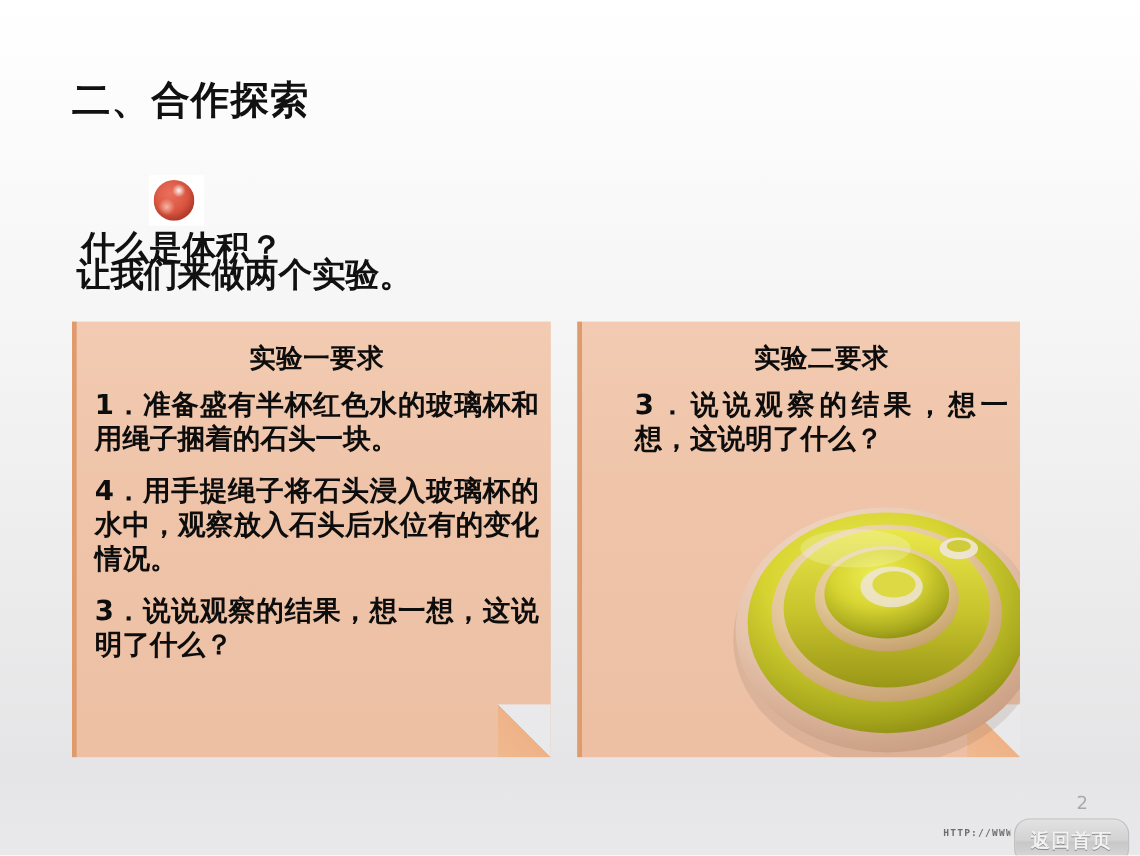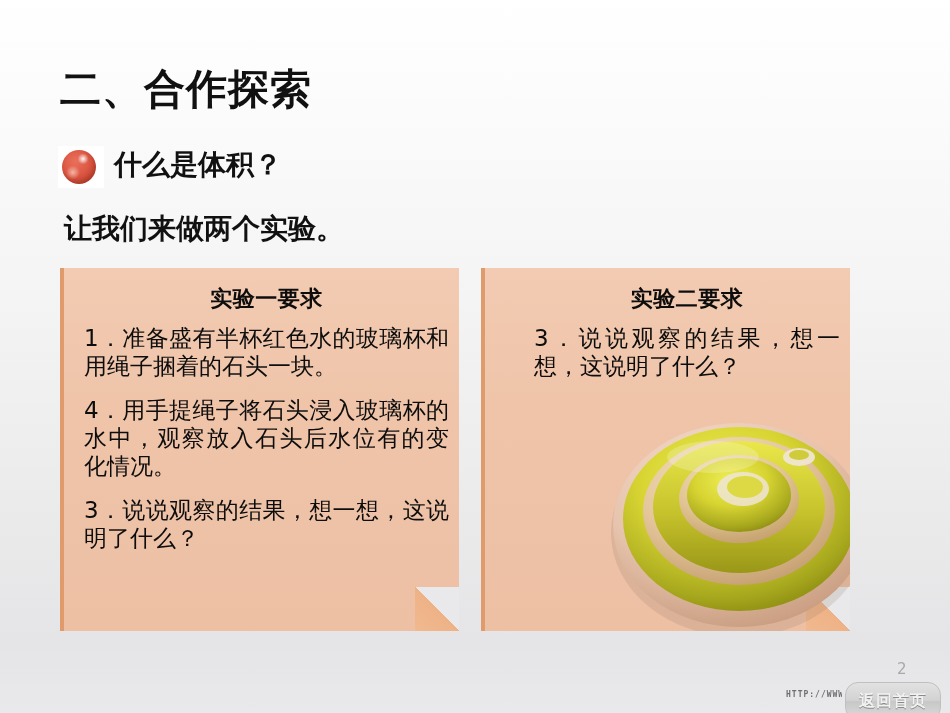--- a/index.html
+++ b/index.html
@@ -19,34 +19,36 @@
     height: 713px;
     background: linear-gradient(to bottom, #ffffff 0%, #fcfcfc 12%, #f4f4f4 42%, #ebebec 70%, #e5e5e7 90%, #e9e9eb 100%);
     overflow: hidden;
   }
 
   
   #section-title {
     position: absolute;
     left: 60px;
     top: 62px;
-    font-size: 41px;
+    font-size: 32px;
     font-weight: bold;
     color: #111111;
     letter-spacing: 1px;
     white-space: nowrap;
     font-family: "DejaVu Sans", "Liberation Sans", sans-serif;
   }
 
   
   #bullet-row {
     position: absolute;
     left: 58px;
     top: 146px;
     display: flex;
+    align-items: center;
+    flex-direction: column;
   }
   .bullet-ball-wrap {
     width: 46px;
     height: 42px;
     background: #ffffff;
     display: flex;
     align-items: center;
     justify-content: flex-start;
     flex: none;
   }
@@ -91,33 +93,33 @@
     position: absolute;
     right: 0;
     bottom: 0;
     width: 44px;
     height: 44px;
     background: linear-gradient(to bottom left, #e9e9eb 0%, #e9e9eb 49.6%, #efb287 50%, #f0b98f 100%);
   }
   .req-inner {
     position: relative;
     z-index: 3;
-    padding: 16px 10px 0 20px;
+    padding: 16px 10px 0 15px;
   }
   .box-heading {
     text-align: center;
     font-size: 22px;
     font-weight: bold;
     color: #0d0d0d;
     margin-bottom: 10px;
     letter-spacing: 0.5px;
   }
   .box-para {
     font-size: 23px;
-    font-weight: normal;
+    font-weight: bold;
     color: #0d0d0d;
     line-height: 1.22;
     margin: 0 0 16px 0;
     text-align: justify;
     text-justify: inter-character;
   }
   .box-para:last-child { margin-bottom: 0; }
 
   #box-left  { left: 60px;  top: 268px; width: 399px; height: 363px; }
   #box-right { left: 481px; top: 268px; width: 369px; height: 363px; }

